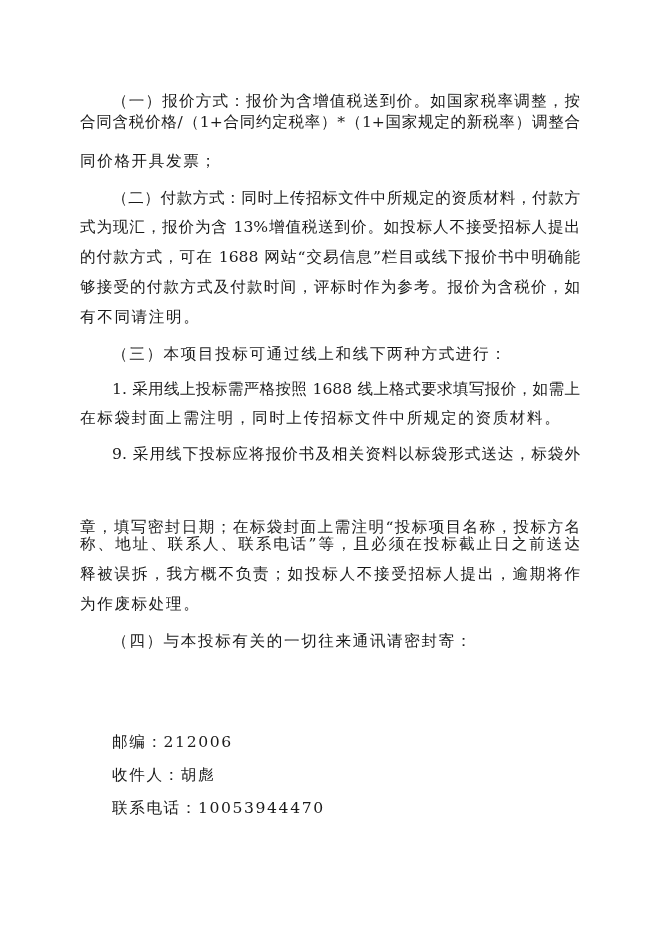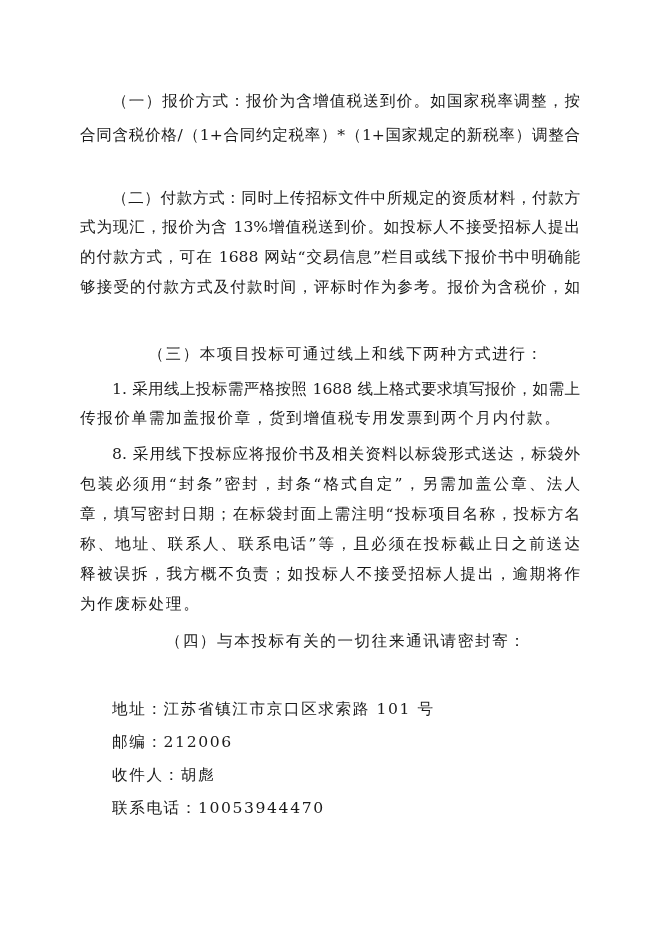--- a/index.html
+++ b/index.html
@@ -13,53 +13,51 @@
   .line {
     position: absolute;
     left: 80px;
     width: 500px;
     height: 22px;
     line-height: 22px;
     white-space: nowrap;
     letter-spacing: 1.6px;
   }
   .justify { text-align: justify; text-align-last: justify; letter-spacing: 0; }
-  .indent { left: 112px; width: 468px; text-align: center; }
+  .indent { left: 112px; width: 468px; }
   .contact { left: 112px; width: 460px; }
 </style>
 </head>
 <body>
 
 <div class="page">
 
   <div class="line indent justify" style="top:90px">（一）报价方式：报价为含增值税送到价。如国家税率调整，按</div>
-  <div class="line justify" style="top:124px">合同含税价格/（1+合同约定税率）*（1+国家规定的新税率）调整合</div>
+  <div class="line justify" style="top:111px">合同含税价格/（1+合同约定税率）*（1+国家规定的新税率）调整合</div>
+  <div class="line" style="top:150px">同价格开具发票；</div>
 
   <div class="line indent justify" style="top:187px">（二）付款方式：同时上传招标文件中所规定的资质材料，付款方</div>
   <div class="line justify" style="top:216px">式为现汇，报价为含 13%增值税送到价。如投标人不接受招标人提出</div>
   <div class="line justify" style="top:246px">的付款方式，可在 1688 网站“交易信息”栏目或线下报价书中明确能</div>
   <div class="line justify" style="top:276px">够接受的付款方式及付款时间，评标时作为参考。报价为含税价，如</div>
+  <div class="line" style="top:306px">有不同请注明。</div>
 
   <div class="line indent" style="top:343px">（三）本项目投标可通过线上和线下两种方式进行：</div>
 
   <div class="line indent justify" style="top:378px">1. 采用线上投标需严格按照 1688 线上格式要求填写报价，如需上</div>
-  <div class="line" style="top:407px">传报价单需加盖报价章，货到增值税专用发票到两个月内付款。</div>
+  <div class="line" style="top:407px">在标袋封面上需注明，同时上传招标文件中所规定的资质材料。</div>
 
-  <div class="line indent justify" style="top:443px">8. 采用线下投标应将报价书及相关资料以标袋形式送达，标袋外</div>
-  <div class="line justify" style="top:473px">包装必须用“封条”密封，封条“格式自定”，另需加盖公章、法人</div>
-  <div class="line justify" style="top:503px">章，填写密封日期；在标袋封面上需注明“投标项目名称，投标方名</div>
+  <div class="line indent justify" style="top:443px">9. 采用线下投标应将报价书及相关资料以标袋形式送达，标袋外</div>
+  <div class="line justify" style="top:516px">章，填写密封日期；在标袋封面上需注明“投标项目名称，投标方名</div>
   <div class="line justify" style="top:533px">称、地址、联系人、联系电话”等，且必须在投标截止日之前送达</div>
   <div class="line justify" style="top:563px">释被误拆，我方概不负责；如投标人不接受招标人提出，逾期将作</div>
   <div class="line" style="top:593px">为作废标处理。</div>
 
   <div class="line indent" style="top:630px">（四）与本投标有关的一切往来通讯请密封寄：</div>
 
-  <div class="line contact" style="top:698px">
-    <span>地址：</span><span>江苏省镇江市京口区求索路 101 号</span>
-  </div>
   <div class="line contact" style="top:731px">
     <span>邮编：</span><span>212006</span>
   </div>
   <div class="line contact" style="top:764px">
     <span>收件人：</span><span>胡彪</span>
   </div>
   <div class="line contact" style="top:797px">
     <span>联系电话：</span><span>10053944470</span>
   </div>
 

